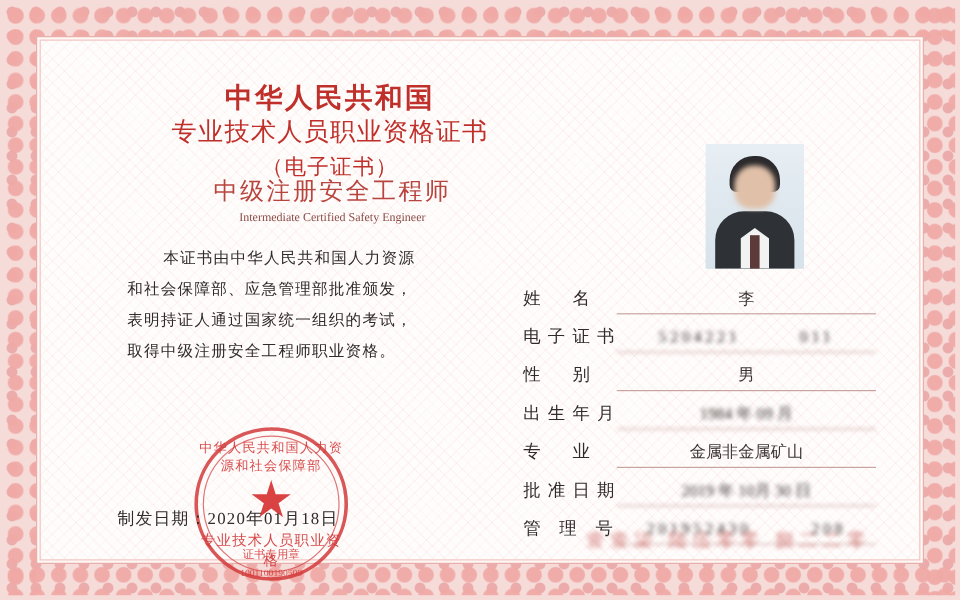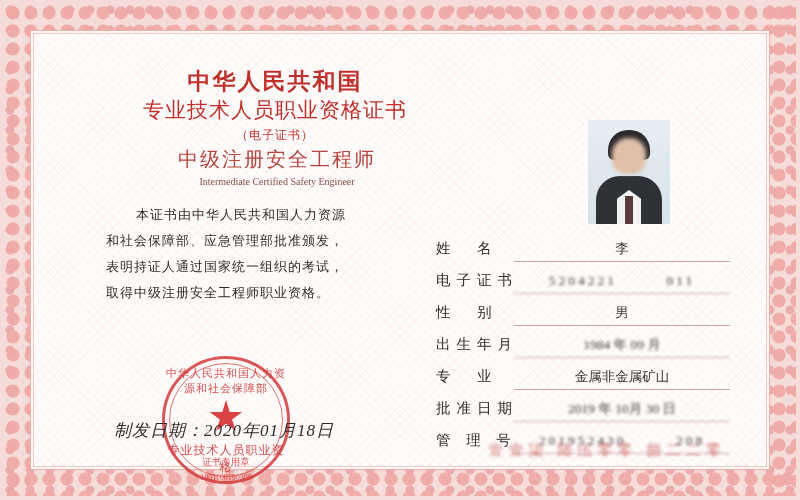--- a/index.html
+++ b/index.html
@@ -73,21 +73,21 @@
     letter-spacing: 2px;
     line-height: 1.25;
   }
   .title-line2 {
     font-size: 21px;
     font-weight: normal;
     letter-spacing: 1px;
     line-height: 1.3;
   }
   .title-line3 {
-    font-size: 12px;
+    font-size: 18px;
     margin-top: 3px;
     letter-spacing: 1px;
   }
 
   .cert-name {
     position: absolute;
     left: 88px;
     top: 112px;
     width: 310px;
     text-align: center;
@@ -262,26 +262,25 @@
     position: absolute;
     left: 0; right: 0; bottom: 2px;
     text-align: center;
     font-size: 8px;
     color: #d23a3a;
     opacity: .85;
   }
 
   .issue-date {
     position: absolute;
-    left: 80px;
+    left: 64px;
     bottom: 24px;
-    font-size: 17px;
+    font-size: 14px;
     color: #2f2b2a;
     letter-spacing: 1px;
-    font-style: italic;
   }
 
   .watermark-code {
     position: absolute;
     right: 40px;
     bottom: 6px;
     font-size: 15px;
     color: #c9605c;
     letter-spacing: 5px;
     filter: blur(1.8px);

